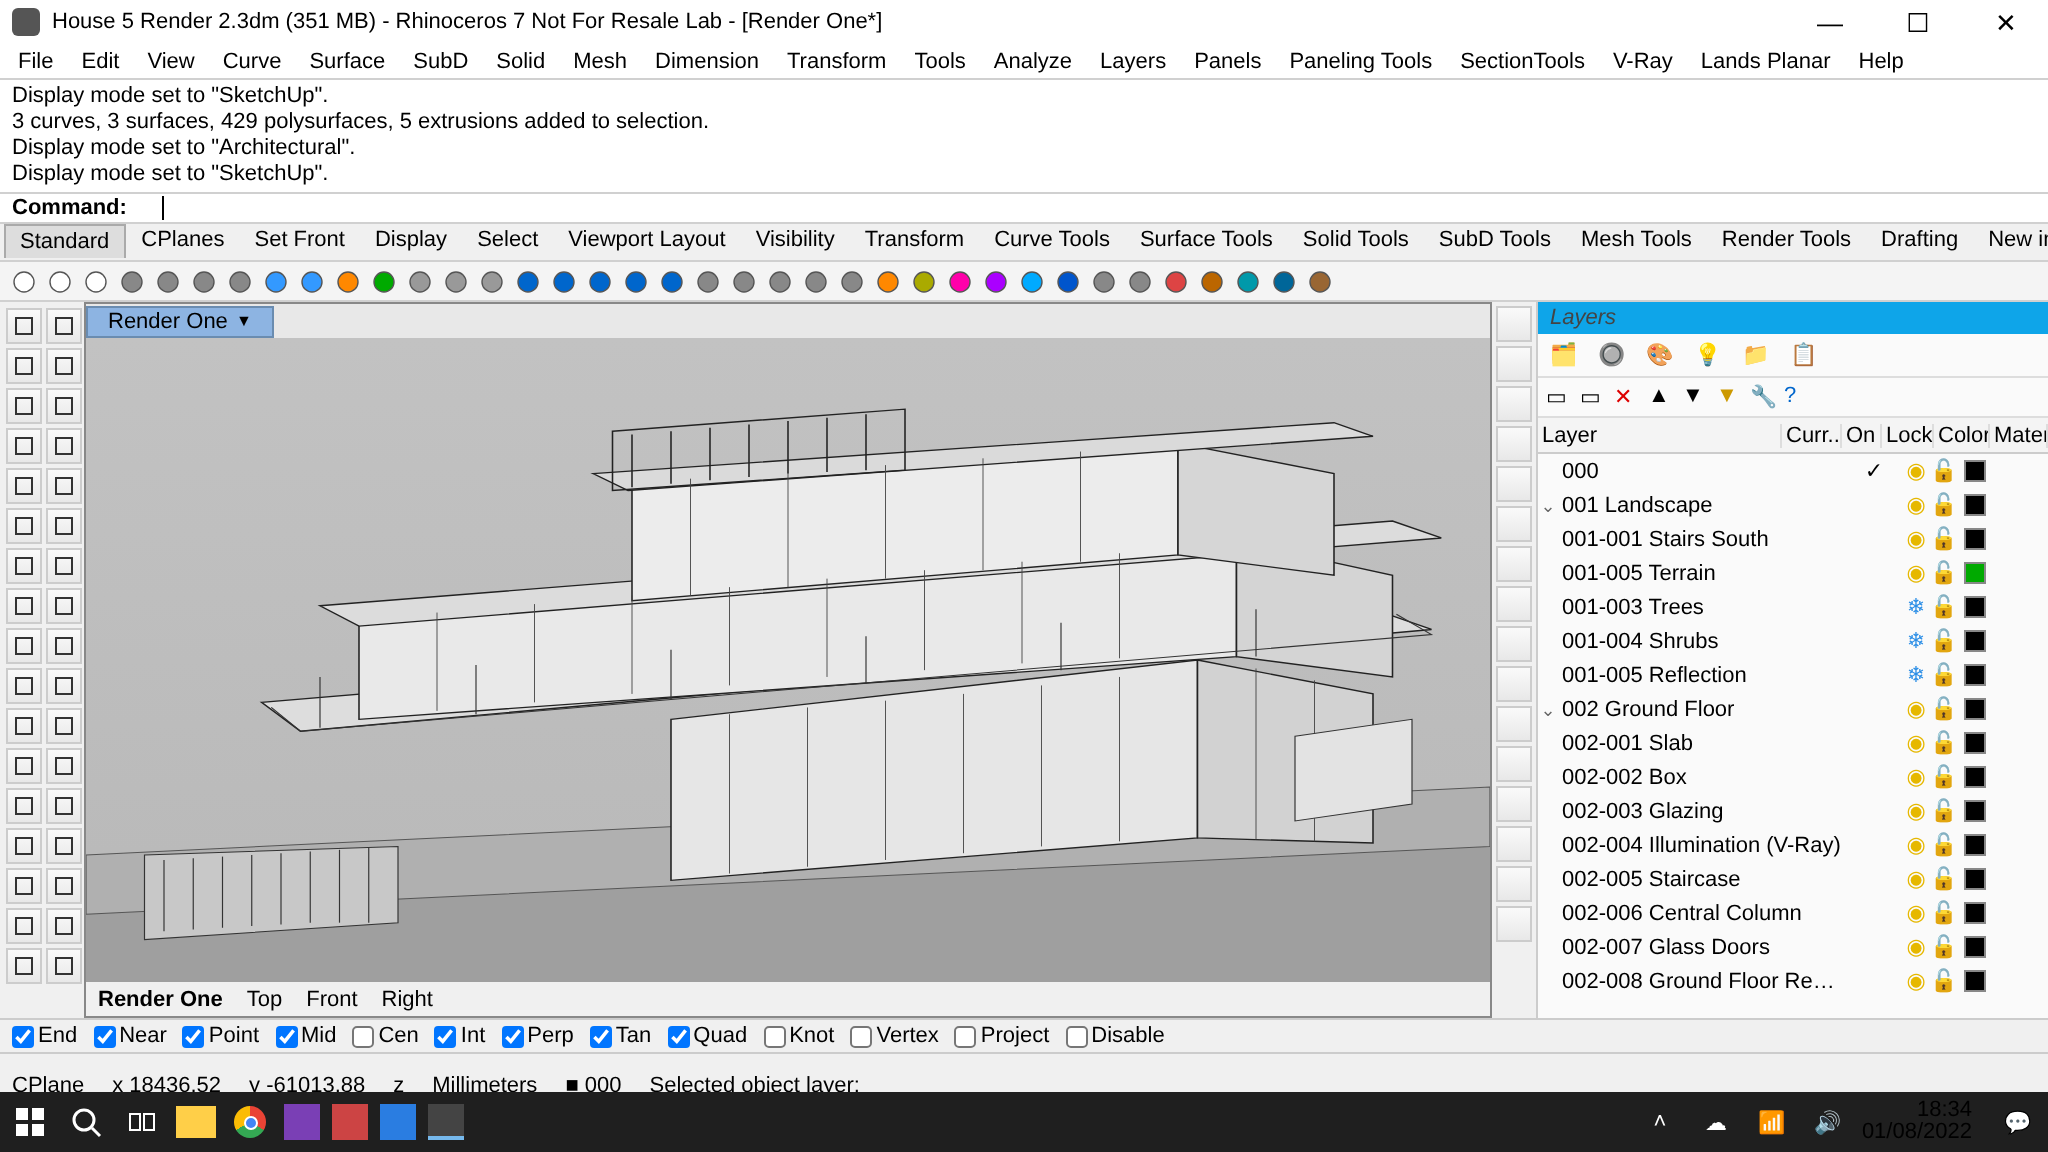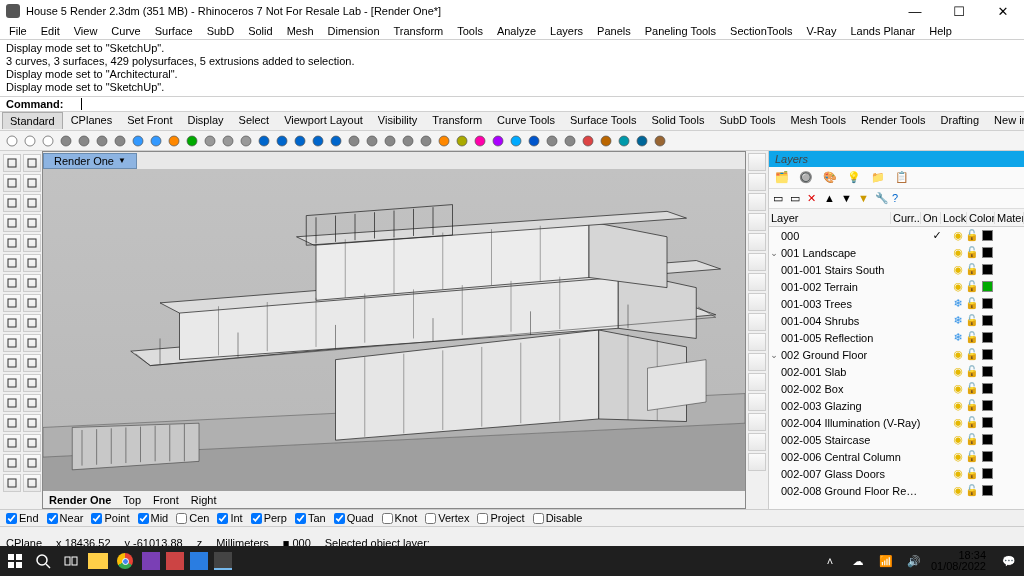--- a/index.html
+++ b/index.html
@@ -627,21 +627,21 @@
           <span class="twist" style="padding-left:10px"></span>
     <span class="name" style="padding-left:2px">001-001 Stairs South</span>
     <span style="width:28px;text-align:center" class="check"></span>
     <span class="bulb bulb-on">◉</span>
     <span class="lockc lock-y">🔓</span>
     <span class="swatch" style="background:#000"></span>
     <span class="mat"></span>
         </div>
         <div class="lp-row">
           <span class="twist" style="padding-left:10px"></span>
-    <span class="name" style="padding-left:2px">001-002 Terrain</span>
+    <span class="name" style="padding-left:2px">001-005 Terrain</span>
     <span style="width:28px;text-align:center" class="check"></span>
     <span class="bulb bulb-on">◉</span>
     <span class="lockc lock-y">🔓</span>
     <span class="swatch" style="background:#00aa00"></span>
     <span class="mat"></span>
         </div>
         <div class="lp-row">
           <span class="twist" style="padding-left:10px"></span>
     <span class="name" style="padding-left:2px">001-003 Trees</span>
     <span style="width:28px;text-align:center" class="check"></span>

